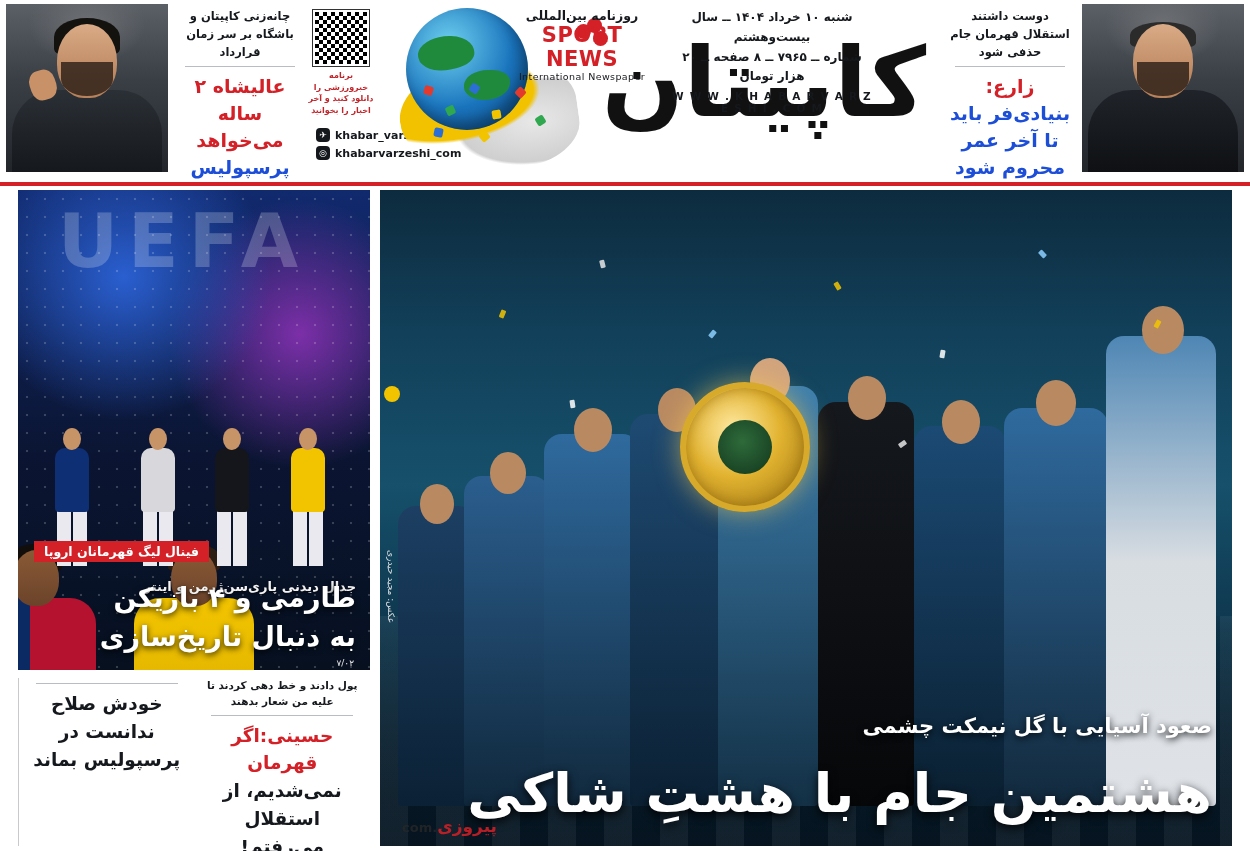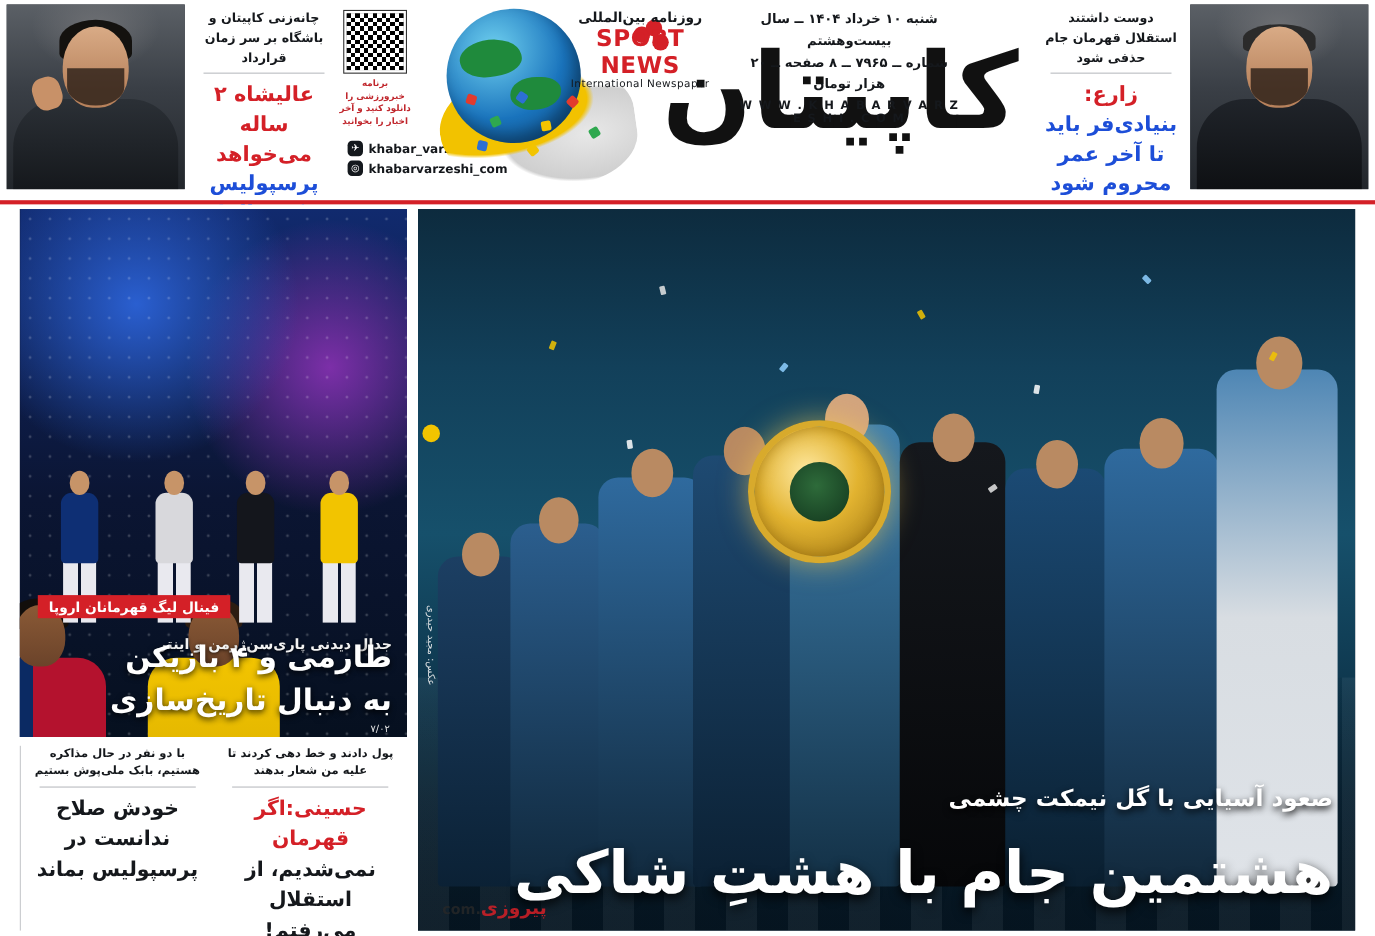--- a/index.html
+++ b/index.html
@@ -739,20 +739,21 @@
       <div class="issue-line">شنبه ۱۰ خرداد ۱۴۰۴ ــ سال بیست‌وهشتم</div>
       <div class="issue-line">شماره ــ ۷۹۶۵ ــ ۸ صفحه ــ ۲۰ هزار تومان</div>
       <div id="issue-site">W W W . K H A B A R V A R Z E S H I . C O M</div>
     </div>
   </div>
 
   <div id="content">
 
     <div id="euro-panel">
       <div id="euro-bg"></div>
+      <div id="euro-wordmark">UEFA</div>
 
       <div class="player" id="player-left">
         <div class="ph-body"></div>
         <div class="ph-hair"></div>
         <div class="ph-head"></div>
       </div>
       <div class="player" id="player-right">
         <div class="ph-body"></div>
         <div class="ph-hair"></div>
         <div class="ph-head"></div>
@@ -784,21 +785,20 @@
       <div id="euro-head">
         <div>طارمی و ۴ بازیکن</div>
         <div>به دنبال تاریخ‌سازی</div>
       </div>
       <div id="euro-page-no">۷/۰۲</div>
     </div>
 
     <div id="briefs">
 
       <div class="brief">
-        <div class="brief-kicker">با دو نفر در حال مذاکره هستیم، بابک ملی‌پوش بستیم</div>
         <div class="brief-rule"></div>
         <div class="brief-head">خودش صلاح ندانست در پرسپولیس بماند</div>
       </div>
 
       <div class="brief">
         <div class="brief-kicker">پول دادند و خط دهی کردند تا علیه من شعار بدهند</div>
         <div class="brief-rule"></div>
         <div class="brief-head red">حسینی:اگر قهرمان</div>
         <div class="brief-head">نمی‌شدیم، از استقلال می‌رفتم!</div>
       </div>

